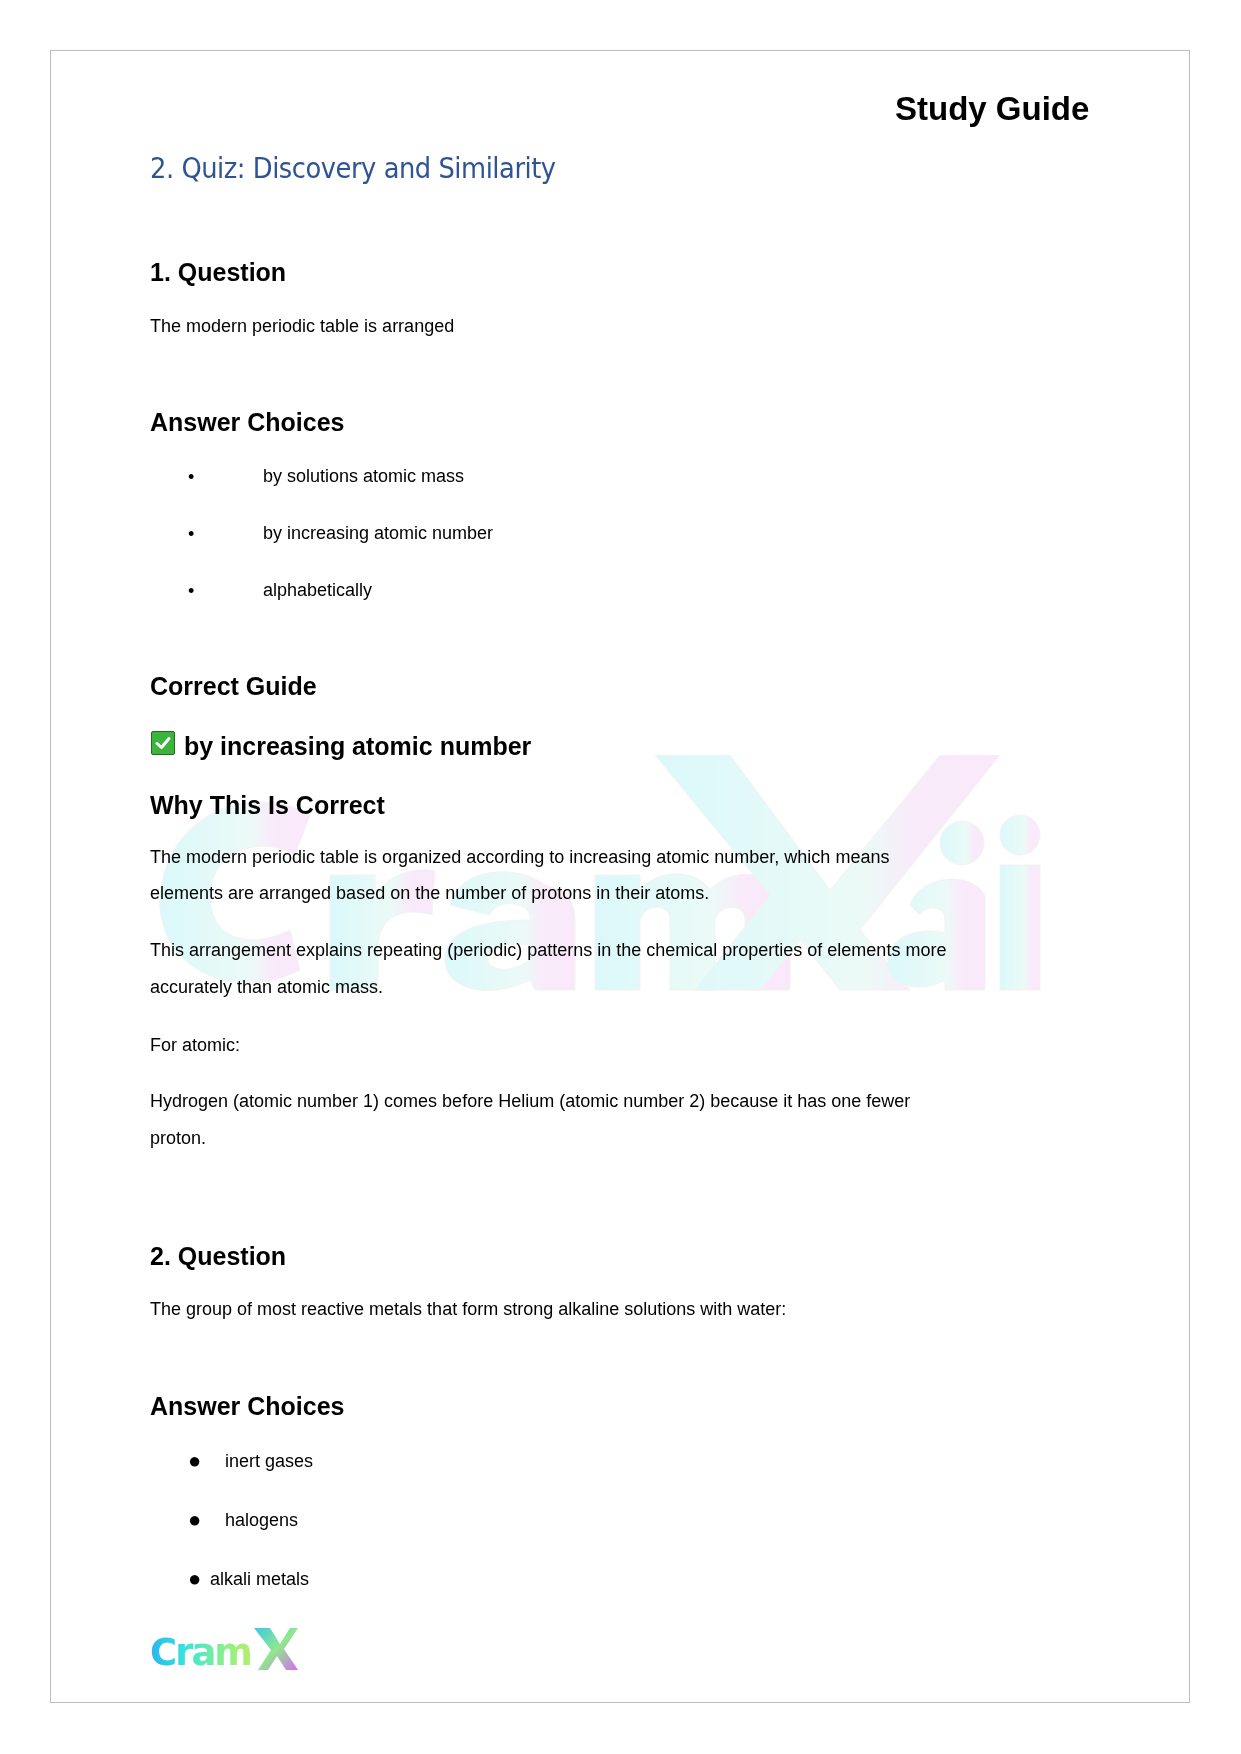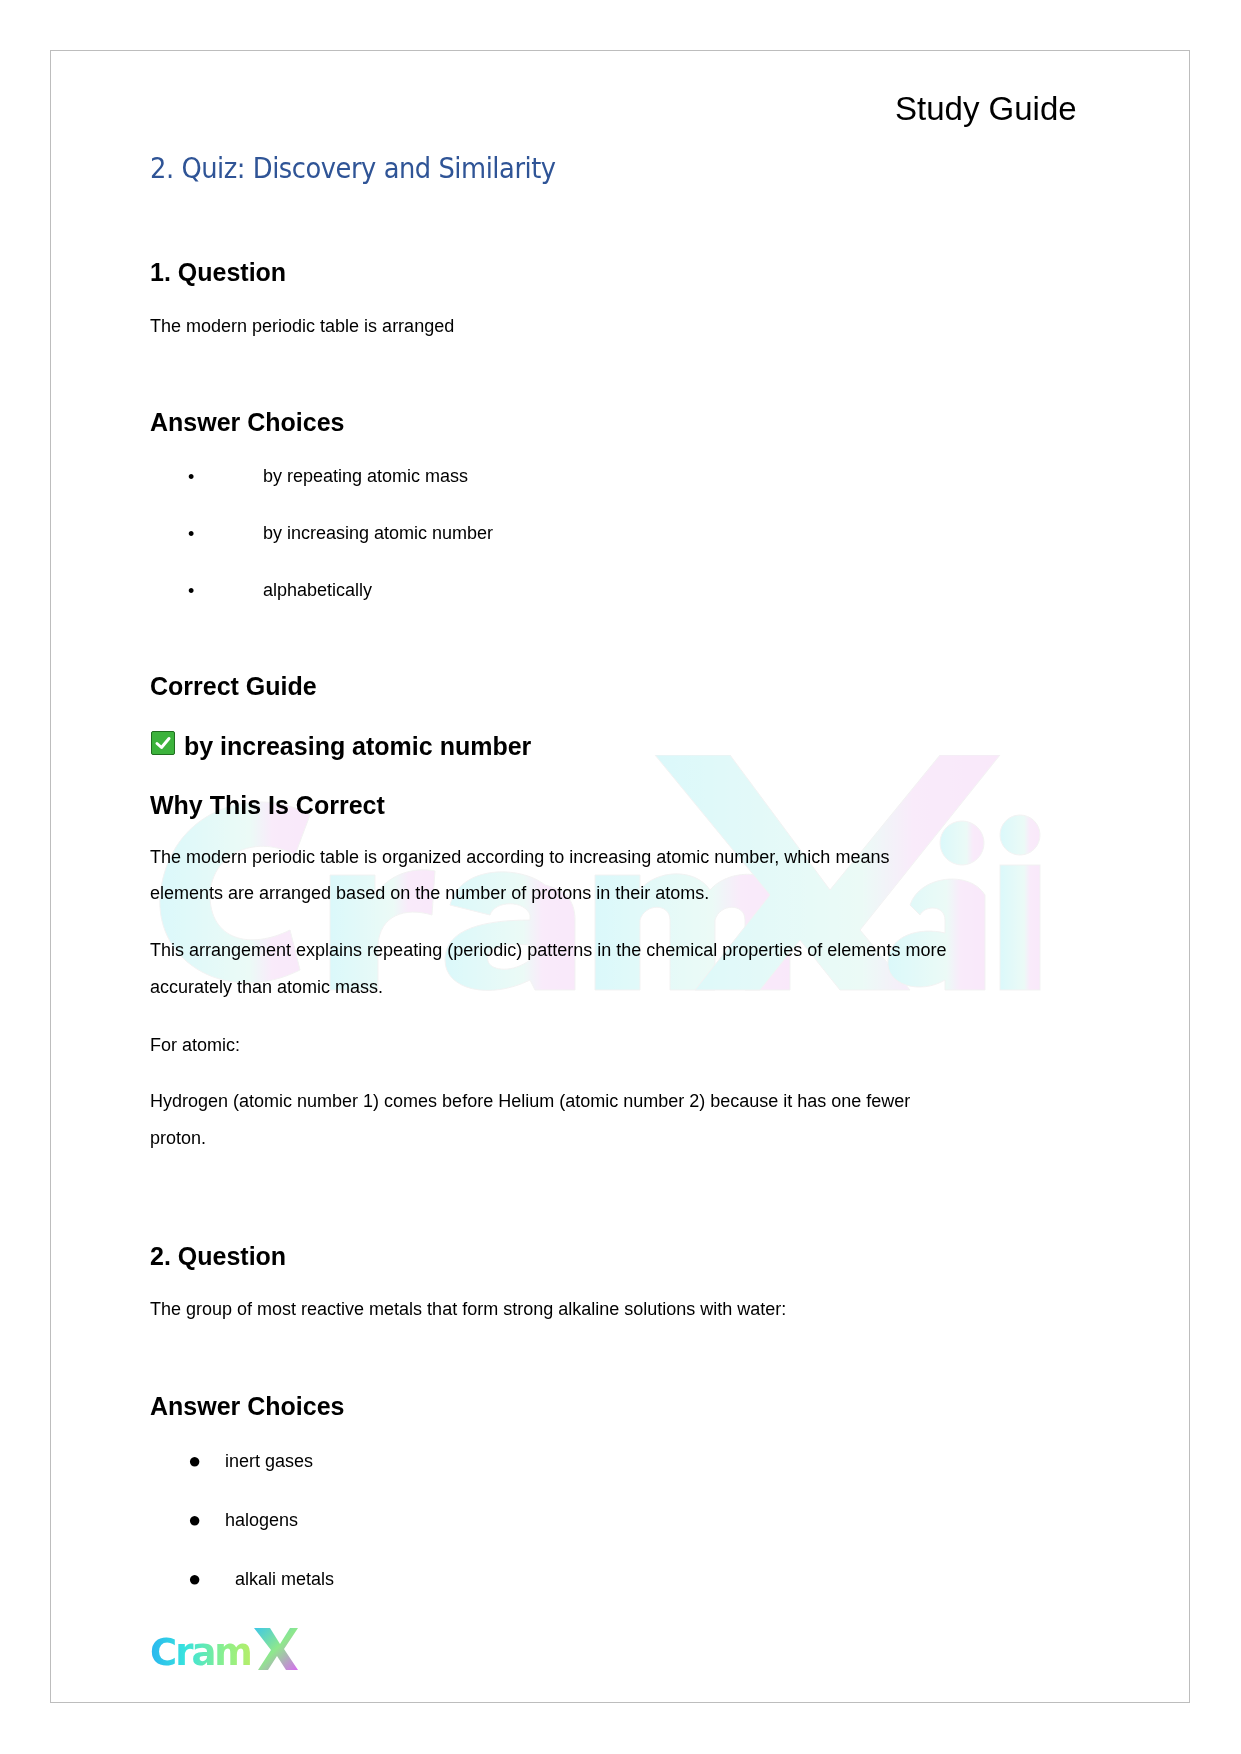--- a/index.html
+++ b/index.html
@@ -1,19 +1,19 @@
 <!DOCTYPE html>
 <html><head>
   <meta charset="utf-8">
   <style>
     html, body { margin: 0; padding: 0; background: #ffffff; }
     body { width: 1241px; height: 1754px; position: relative; overflow: hidden; font-family: "Liberation Sans", sans-serif; color: #000; }
     .page { position: absolute; left: 50px; top: 50px; width: 1140px; height: 1653px; border: 1px solid #bdbdbd; box-sizing: border-box; background: #fff; }
     .abs { position: absolute; white-space: nowrap; }
-    .study-guide { left: 895px; top: 90px; font-size: 33px; font-weight: normal; }
+    .study-guide { left: 895px; top: 90px; font-size: 33px; font-weight: bold; }
     .doc-title { left: 150px; top: 152px; font-family: "DejaVu Sans", sans-serif; font-size: 28px; color: #2f5496; letter-spacing: -0.5px; transform: scaleX(0.92); transform-origin: left; }
     .h { font-size: 25px; font-weight: bold; left: 150px; }
     .p { font-size: 18px; left: 150px; }
     .bullet { left: 188px; font-size: 18px; }
     .bullet.solid { font-size: 22px; left: 188px; }
     .check { left: 151px; width: 24px; height: 24px; background: #3cb33c; border: 1.5px solid #1f6e1f; box-sizing: border-box; border-radius: 2px; display: flex; align-items: center; justify-content: center; }
     .check svg { width: 18px; height: 18px; }
     .watermark { position: absolute; left: 150px; top: 755px; width: 950px; height: 240px; pointer-events: none; }
     .logo { position: absolute; left: 150px; top: 1626px; width: 148px; height: 46px; }
     b { font-weight: normal; }
@@ -50,21 +50,21 @@
 <div class="abs doc-title">2. Quiz: Discovery and Similarity</div>
 
 <div class="abs h" style="top:258px">1. Question</div>
 <div class="abs p" style="top:316px">The modern periodic table is arranged</div>
 
 <div class="abs h" style="top:408px">Answer Choices</div>
 
 <div>
   <div>
     <span class="abs bullet" style="top:467px">•</span>
-    <span class="abs p" style="top:466px; left:263px">by repeating atomic mass</span>
+    <span class="abs p" style="top:466px; left:263px">by solutions atomic mass</span>
   </div>
   <div>
     <span class="abs bullet" style="top:524px">•</span>
     <span class="abs p" style="top:523px; left:263px">by increasing atomic number</span>
   </div>
   <div>
     <span class="abs bullet" style="top:581px">•</span>
     <span class="abs p" style="top:580px; left:263px">alphabetically</span>
   </div>
 </div>
@@ -100,21 +100,21 @@
   <div>
     <span class="abs bullet solid" style="top:1448px">●</span>
     <span class="abs p" style="top:1451px; left:225px">inert gases</span>
   </div>
   <div>
     <span class="abs bullet solid" style="top:1507px">●</span>
     <span class="abs p" style="top:1510px; left:225px">halogens</span>
   </div>
   <div>
     <span class="abs bullet solid" style="top:1566px">●</span>
-    <span class="abs p" style="top:1569px; left:235px">alkali metals</span>
+    <span class="abs p" style="top:1569px; left:210px">alkali metals</span>
   </div>
 </div>
 
 <svg class="logo" viewBox="0 0 148 46" xmlns="http://www.w3.org/2000/svg">
   <defs>
     <linearGradient id="lg1" x1="0" y1="0" x2="1" y2="0">
       <stop offset="0" stop-color="#29b6f0"></stop>
       <stop offset="0.35" stop-color="#38e3de"></stop>
       <stop offset="0.75" stop-color="#8ef08a"></stop>
       <stop offset="1" stop-color="#b6ee6a"></stop>

